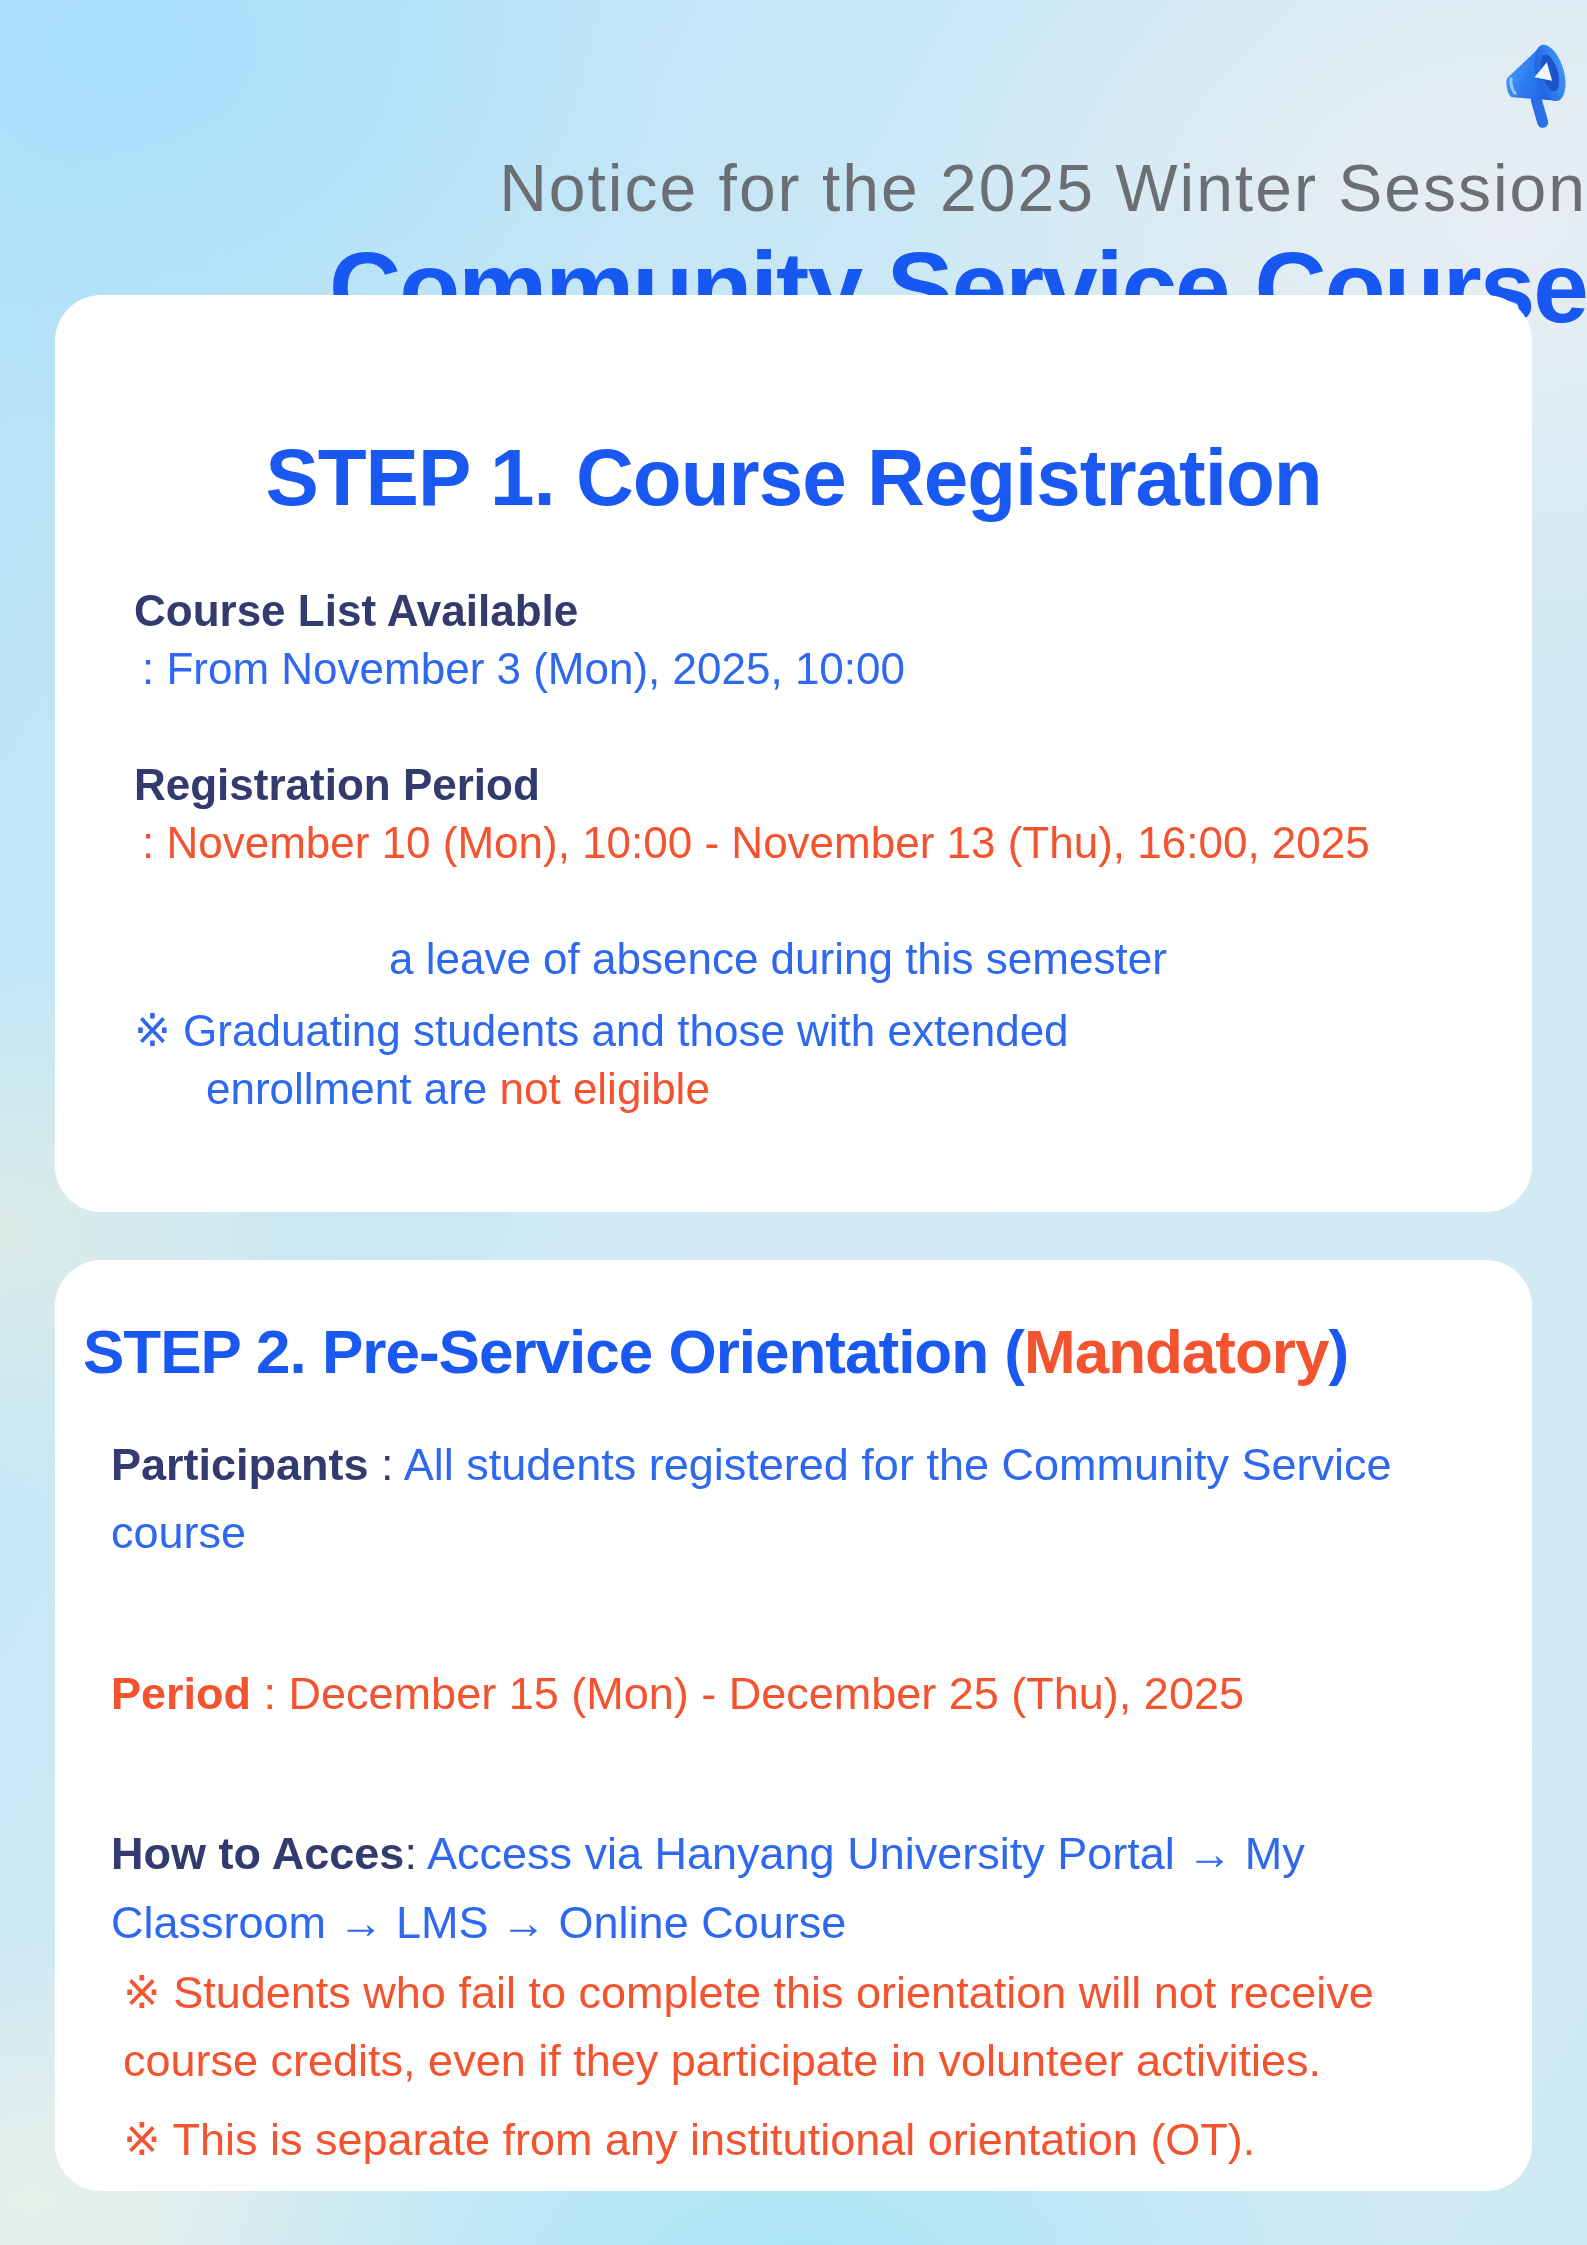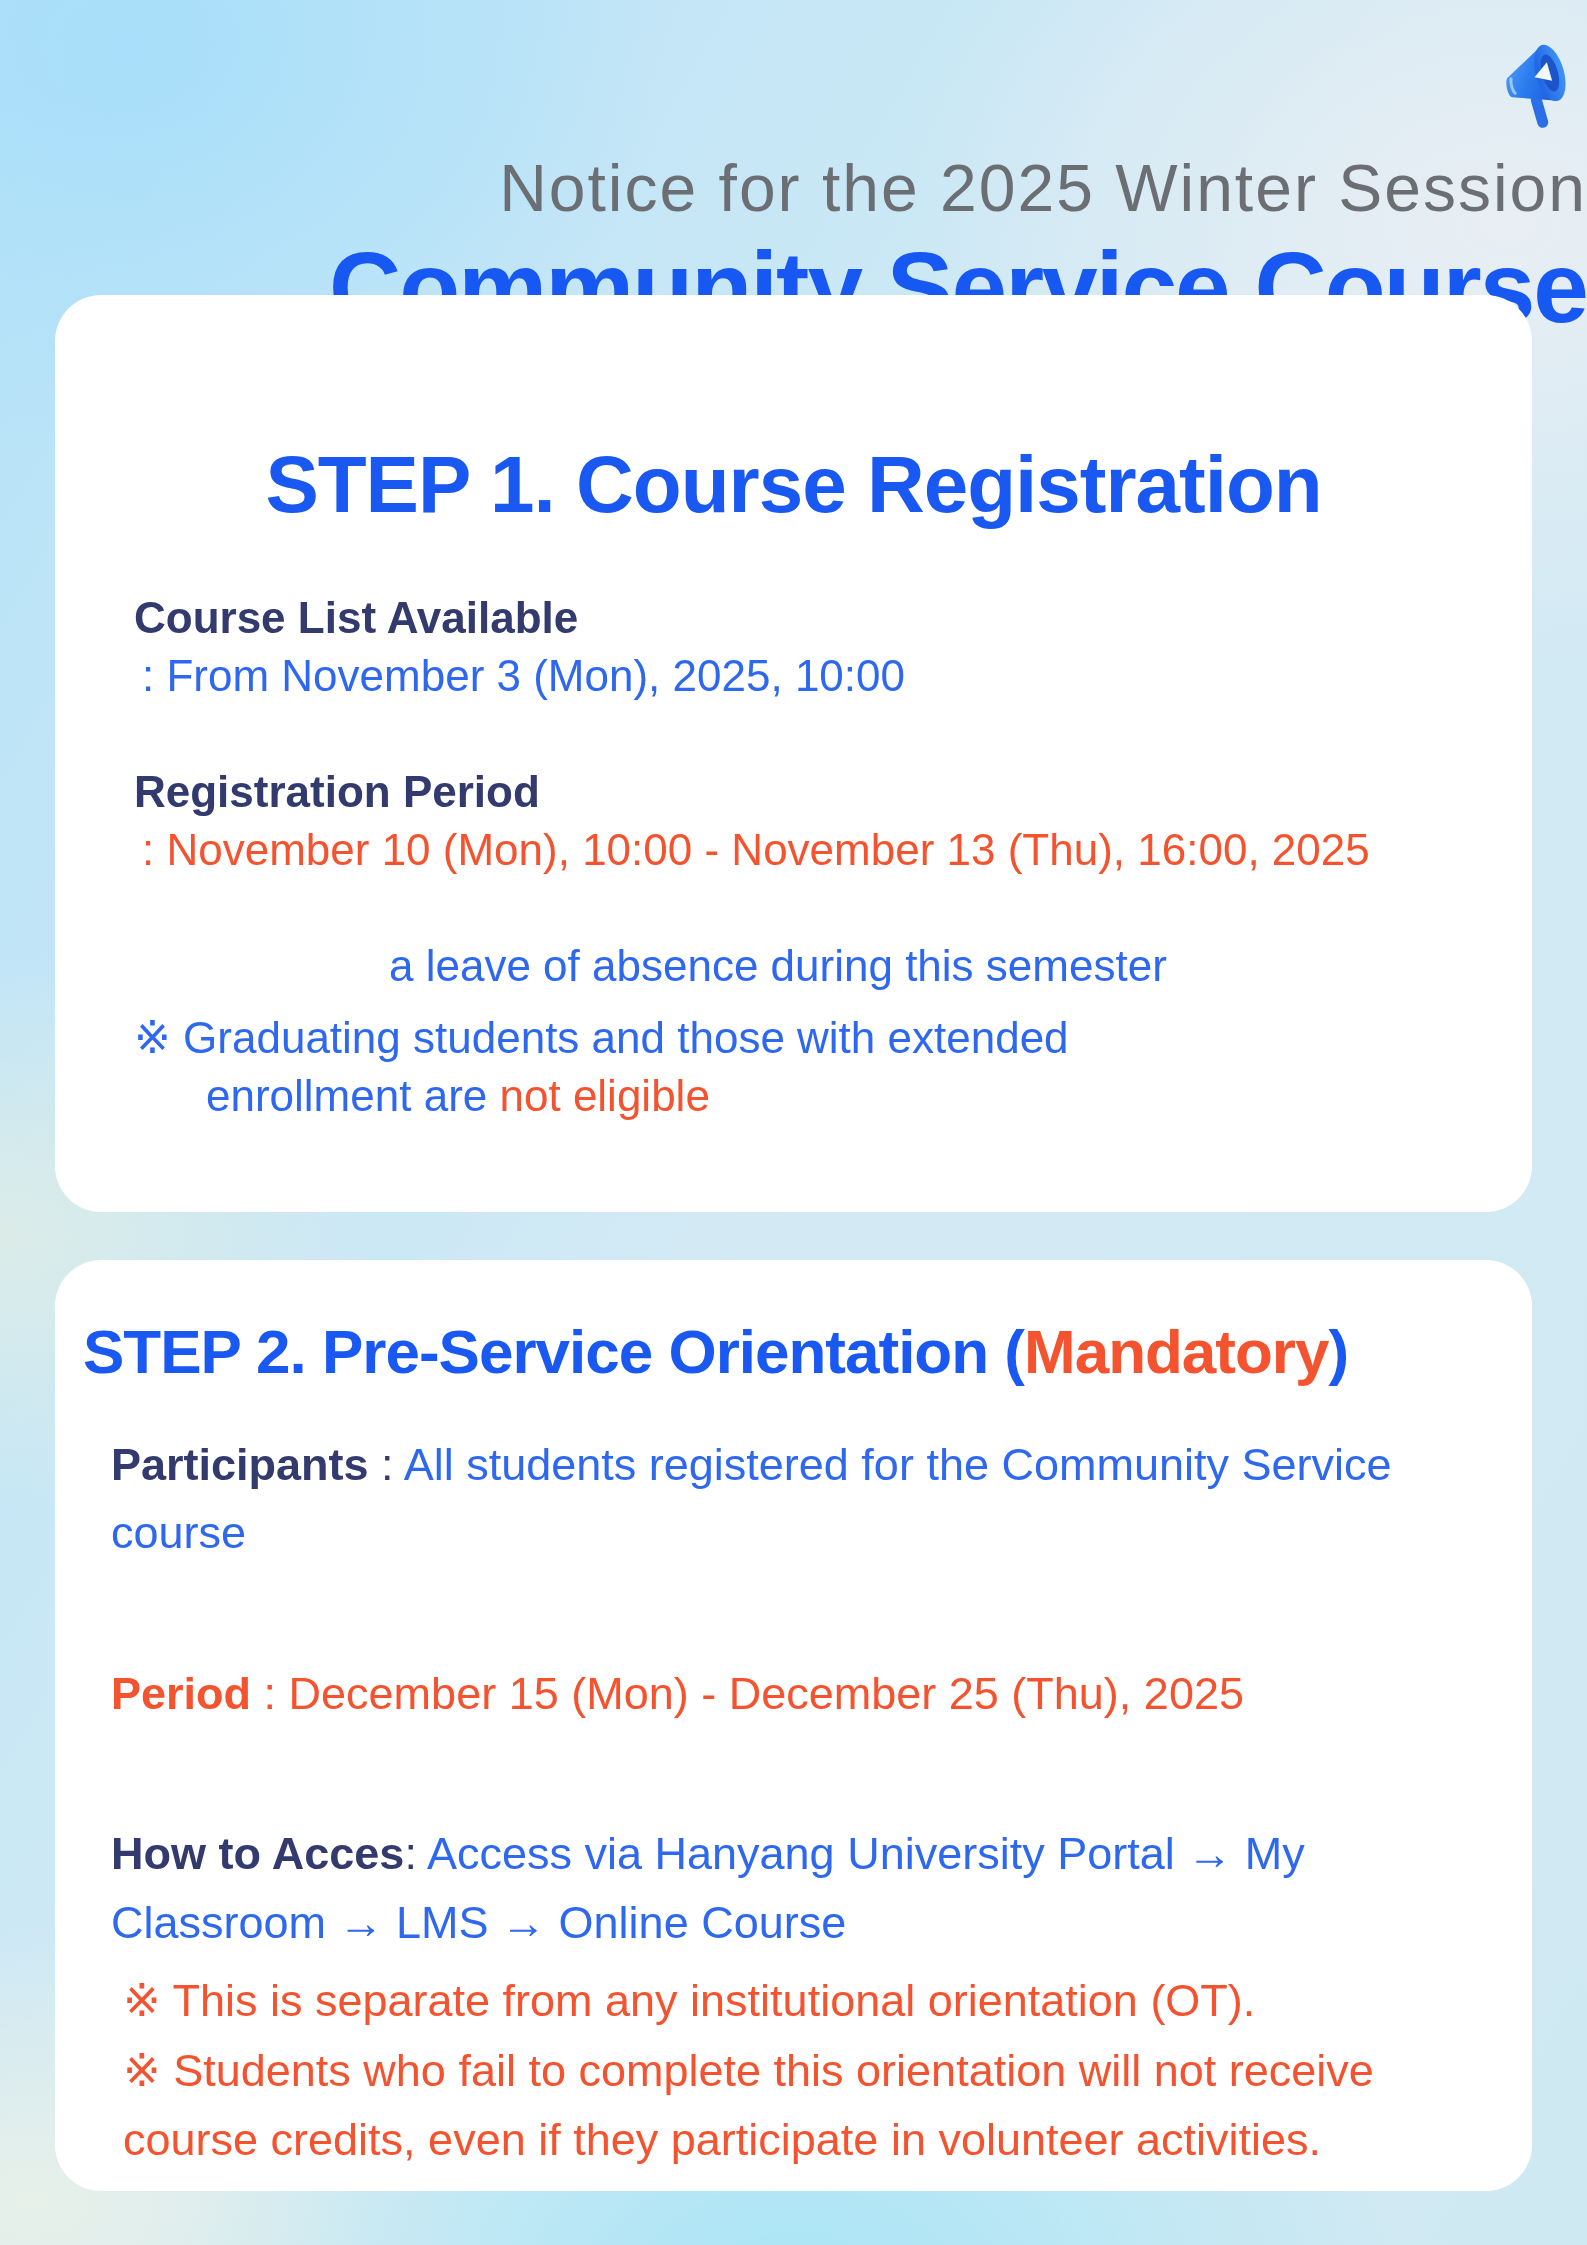--- a/index.html
+++ b/index.html
@@ -32,21 +32,21 @@
     color:#1757f2;
     padding-left:40px;
   }
 
   
   .card {
     position:absolute; left:55px; width:1477px;
     background:#ffffff; border-radius:46px;
     box-sizing:border-box;
   }
-  .card1 { top:295px; height:917px; padding:12px 55px; }
+  .card1 { top:295px; height:917px; padding:5px 55px; }
   .card2 { top:1260px; height:931px; padding:0 28px; }
 
   .card1-heading {
     margin:132px 0 58px 0;
     text-align:center;
     font-size:80px; font-weight:800; letter-spacing:-1px;
     color:#1a58f2;
   }
   .card2-heading {
     margin:56px 0 0 0;
@@ -145,17 +145,17 @@
     </p>
 
     <p class="para spaced">
       <span class="orange-bold">Period</span><span class="orange"> : </span><span class="orange">December 15 (Mon) - December 25 (Thu), 2025</span>
     </p>
 
     <p class="para spaced">
       <span class="label-inline">How to Acces</span><span class="navy">: </span><span class="blue">Access via Hanyang University Portal → My Classroom → LMS → Online Course</span>
     </p>
 
+    <p class="para orange note">※ Students who fail to complete this orientation will not receive course credits, even if they participate in volunteer activities.</p>
     <p class="para orange note2">※ This is separate from any institutional orientation (OT).</p>
-    <p class="para orange note">※ Students who fail to complete this orientation will not receive course credits, even if they participate in volunteer activities.</p>
   </section>
 
 </div>
 
 </body></html>

